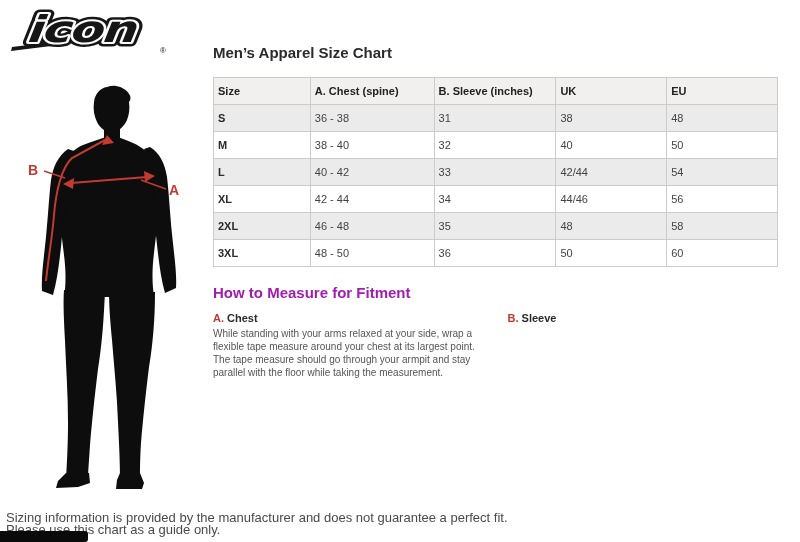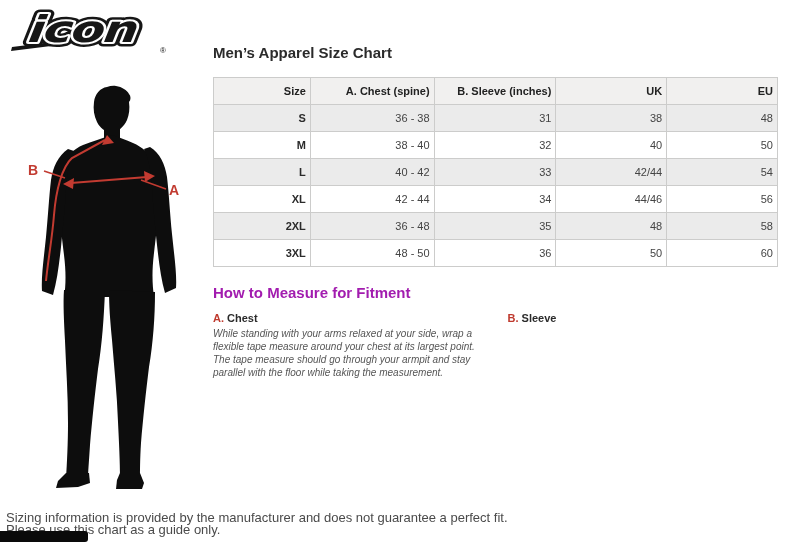--- a/index.html
+++ b/index.html
@@ -4,31 +4,31 @@
 <style>
   html,body{margin:0;padding:0;width:800px;height:542px;background:#ffffff;
     font-family:"Liberation Sans",sans-serif;position:relative;overflow:hidden;}
   .logo{position:absolute;left:8px;top:4px;width:168px;height:52px;}
   .figure{position:absolute;left:8px;top:85px;width:200px;height:412px;}
   .content{position:absolute;left:213px;top:44px;width:576px;}
   .page-title{margin:0 0 16px 0;font-size:15px;font-weight:bold;color:#2b2b2b;}
   table.size-table{border-collapse:collapse;width:565px;border:1px solid #b9b9b8;
     font-size:11px;color:#444;}
   table.size-table th,table.size-table td{border:1px solid #cccccb;height:26px;
-    text-align:right;vertical-align:middle;padding:0 4px;}
+    text-align:left;vertical-align:middle;padding:0 4px;}
   table.size-table thead th{background:#f1f0ef;font-weight:bold;color:#222;}
   table.size-table tbody tr:nth-child(odd){background:#ebebeb;}
   table.size-table tbody tr:nth-child(even){background:#ffffff;}
   table.size-table tbody td:first-child{font-weight:bold;color:#2b2b2b;}
   .measure-heading{margin:17px 0 11px 0;font-size:15px;font-weight:bold;color:#a21caf;}
   .measure-cols{display:flex;gap:13px;}
   .measure-col{width:283px;}
   .sec-head{font-size:11px;font-weight:bold;color:#2b2b2b;margin-bottom:3px;}
   .sec-letter{color:#bf3a2e;font-weight:bold;}
-  .sec-text{font-size:10px;line-height:13px;color:#555;font-style:italic;}
+  .sec-text{font-size:10px;line-height:13px;color:#555;}
   .footnote{position:absolute;left:6px;top:512px;font-size:13px;line-height:12px;color:#4a4a4a;}
   .bottom-bar{position:absolute;left:0;top:531px;width:88px;height:11px;
     background:#0a0a0a;border-radius:0 3px 3px 0;}
 </style>
 </head>
 <body>
 
 <svg class="logo" viewBox="0 0 168 52" aria-hidden="true">
   <polygon points="4,43 52,37 51,41 3,47" fill="#161616"></polygon>
   <g transform="translate(6,0) scale(1.32,1) skewX(-6)" font-family="'DejaVu Sans', sans-serif" font-weight="bold" font-style="italic" font-size="37" letter-spacing="-1">
@@ -130,21 +130,21 @@
         </tr>
         <tr>
           <td>XL</td>
           <td>42 - 44</td>
           <td>34</td>
           <td>44/46</td>
           <td>56</td>
         </tr>
         <tr>
           <td>2XL</td>
-          <td>36 - 48</td>
+          <td>46 - 48</td>
           <td>35</td>
           <td>48</td>
           <td>58</td>
         </tr>
         <tr>
           <td>3XL</td>
           <td>48 - 50</td>
           <td>36</td>
           <td>50</td>
           <td>60</td>

